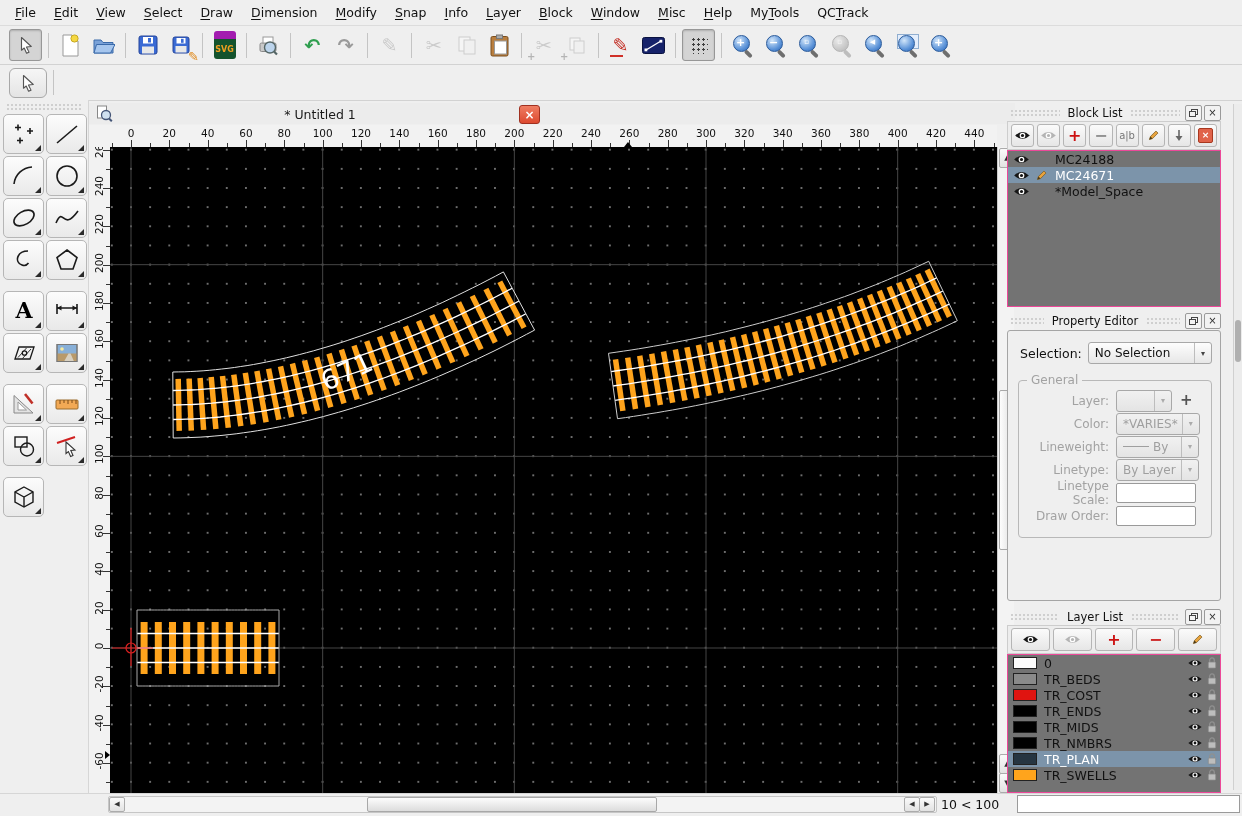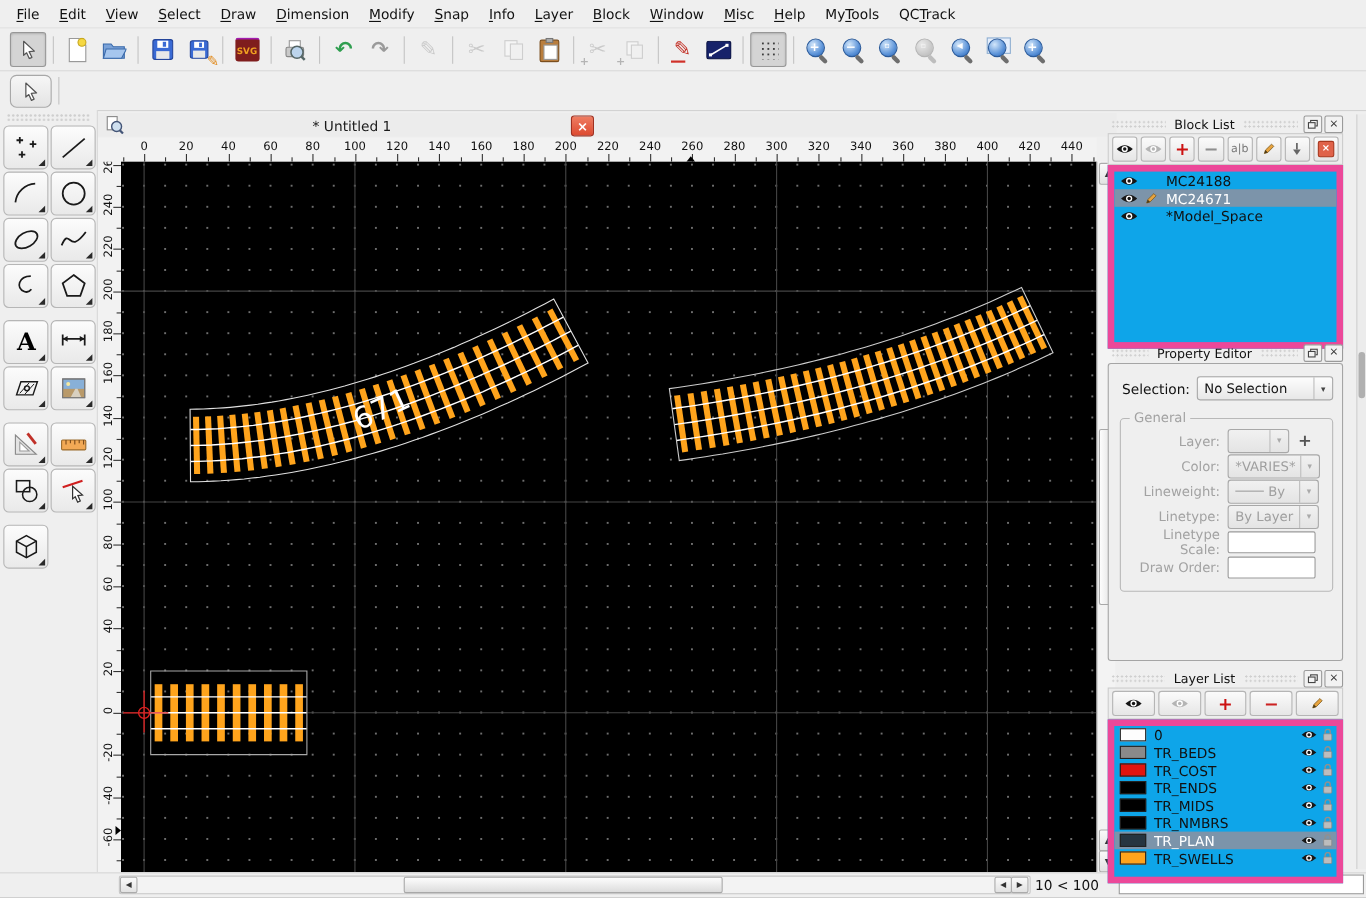--- a/index.html
+++ b/index.html
@@ -19,23 +19,23 @@
         border-radius:3px;position:relative;flex:none;margin:0 1px}
   .tbtn.bordered{border:1px solid #a8a8a8;background:linear-gradient(#f6f6f6,#e4e4e4)}
   .tbtn.pressed{background:#d4d4d4;border:1px solid #979797;box-shadow:inset 0 1px 2px rgba(0,0,0,.18)}
   .tbtn.disabled{opacity:.38;filter:grayscale(1)}
   .sep{width:1px;height:25px;background:#c4c4c4;margin:0 5px;flex:none}
   .g{font-size:19px;line-height:1}
   .g.green{color:#2f9e4f;font-weight:bold}
   .g.gray{color:#9a9a9a;font-weight:bold}
   .g.dim{color:#8f8f8f}
   .g.red{color:#c33026}
-  .svg-badge{width:22px;height:20px;border-radius:3px;background:#7f1d1d;color:#f0a020;
+  .svg-badge{width:22px;height:20px;border-radius:3px;background:#14532d;color:#f0a020;
              font-size:8px;font-weight:bold;display:flex;align-items:center;justify-content:center;
-             border-top:2px solid #a21caf}
+             border-top:8px solid #a21caf}
   .grid-ic{width:18px;height:18px;background-image:radial-gradient(circle,#3d3d3d 1px,transparent 1.3px);
            background-size:5px 5px;background-position:1px 1px}
   .pencil-under{position:relative}
   .pencil-under::after{content:"";position:absolute;left:5px;bottom:3px;width:13px;height:2px;background:#d03028}
   .saveas-wrap{position:relative}
   .saveas-pen{position:absolute;right:-3px;bottom:-4px;font-size:13px;color:#e08818}
   .cutplus{position:relative}
   .cutplus .mini-plus{position:absolute;left:-1px;bottom:-2px;font-size:10px;font-weight:bold;color:#555}
   
   .zoom{position:relative;width:23px;height:22px}
@@ -110,21 +110,21 @@
   .panel-toolbar{display:flex;gap:3px;padding:2px 3px;background:#ededed;border:1px solid #cdcdcd;align-items:center}
   .ptb{flex:1;height:21px;border:1px solid #b5b5b5;border-radius:3px;display:flex;align-items:center;
        justify-content:center;background:linear-gradient(#fbfbfb,#e6e6e6)}
   .ptb .t{font-size:13px;font-weight:bold;line-height:1}
   .t.redplus{color:#cc1111;font-size:16px}
   .t.grayminus{color:#8f8f8f;font-size:16px}
   .t.redminus{color:#cc2222;font-size:16px}
   .t.ab{font-size:10px;color:#777;font-weight:normal}
   .rm-box{width:13px;height:13px;border-radius:2px;background:#e0634a;border:1px solid #a8381f;color:#fff;
           display:flex;align-items:center;justify-content:center;font-size:9px;font-weight:bold;line-height:1}
-  .list{border:6px solid #ec4899;background:#0ea5e9;overflow:hidden}
+  .list{border:1px solid #ec4899;background:#737373;overflow:hidden}
   .row{height:16px;display:flex;align-items:center;font-size:12.5px;padding-left:5px}
   .row.selected{background:#7c94aa;color:#fff}
   .icon-col{width:22px;flex:none;display:flex;align-items:center}
   .icon-col2{width:20px;flex:none;display:flex;align-items:center}
   .eye{width:17px;height:11px;color:#161616}
   .eye.dim{color:#b4b4b4}
   .pencil-s{width:13px;height:13px}
   .lock{width:10px;height:12px;flex:none}
   .swatch{width:22px;height:10px;border:1px solid #222;margin-right:7px;flex:none}
   .row-name{flex:1;overflow:hidden;white-space:nowrap}

